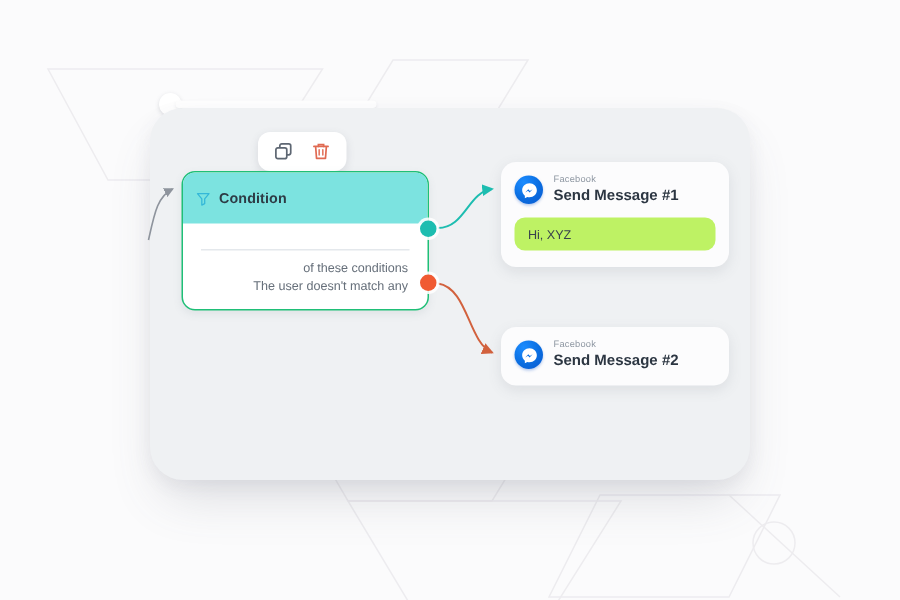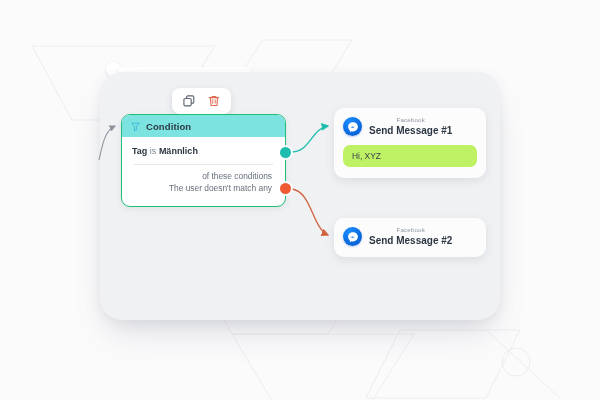--- a/index.html
+++ b/index.html
@@ -46,21 +46,21 @@
   }
 
   
   #condition-node{
     position:absolute;left:121px;top:114px;width:165px;height:93px;
     border:1.6px solid #1fbf77;border-radius:9px;background:#fff;
     box-sizing:border-box;overflow:hidden;
     box-shadow:0 2px 6px rgba(90,105,120,.10);
   }
   #condition-header{
-    height:22px;background:#7ce3e0;display:flex;align-items:center;gap:5px;
+    height:34px;background:#7ce3e0;display:flex;align-items:center;gap:5px;
     padding:0 8px;
   }
   #condition-title{font-size:9.5px;color:#2d3b45;font-weight:600;letter-spacing:.1px;}
   #condition-body{padding:9px 10px 0 10px;}
   #condition-rule{font-size:9px;color:#3a4550;white-space:nowrap;}
   #condition-rule .k{font-weight:700;color:#2c3642;}
   #condition-rule .op{color:#7b8591;font-weight:400;}
   #condition-rule .v{font-weight:700;color:#2c3642;}
   #rule-divider{margin:8px 2px 0 2px;height:1px;background:#e4e8ec;}
   #condition-else{
@@ -78,21 +78,21 @@
   #edges{position:absolute;left:0;top:0;width:600px;height:400px;pointer-events:none;}
 
   
   .msg-card{
     position:absolute;width:152px;background:#fcfcfd;border-radius:10px;
     box-shadow:0 3px 9px rgba(90,100,115,.13);padding:9px 9px 11px 9px;
     box-sizing:border-box;
   }
   #msg-card-1{left:334px;top:108px;}
   #msg-card-2{left:334px;top:218px;}
-  .msg-head{display:flex;align-items:center;gap:7px;text-align:center;}
+  .msg-head{display:flex;align-items:center;gap:7px;}
   .fb-icon{
     width:19px;height:19px;border-radius:50%;flex:0 0 auto;
     background:radial-gradient(circle at 32% 24%, #1b8cff 0%, #0a6de0 55%, #0a5ad0 100%);
     display:flex;align-items:center;justify-content:center;
     box-shadow:0 1px 2px rgba(10,80,200,.3);
   }
   .msg-head-text{display:flex;flex-direction:column;line-height:1.1;}
   .msg-platform{font-size:6.2px;color:#8d96a1;letter-spacing:.15px;}
   .msg-title{font-size:10px;color:#2c3642;font-weight:600;margin-top:1.5px;}
   .msg-bubble{
@@ -171,25 +171,20 @@
 
 <div id="condition-node">
   <div id="condition-header">
     <svg width="11" height="11" viewBox="0 0 16 16" fill="none">
       <path d="M2.4 3.1h11.2L9.4 8.2v4.6l-2.8 1.3V8.2L2.4 3.1z" stroke="#35b8d8" stroke-width="1.25" stroke-linejoin="round"></path>
     </svg>
     <span id="condition-title">Condition</span>
   </div>
 
   <div id="condition-body">
-    <div id="condition-rule">
-      <span class="k">Tag</span>
-      <span class="op">is</span>
-      <span class="v">Männlich</span>
-    </div>
     <div id="rule-divider"></div>
     <div id="condition-else">
       <div>of these conditions</div>
       <div>The user doesn't match any</div>
     </div>
   </div>
 </div>
 
 <div class="port" id="port-true"></div>
 <div class="port" id="port-false"></div>

